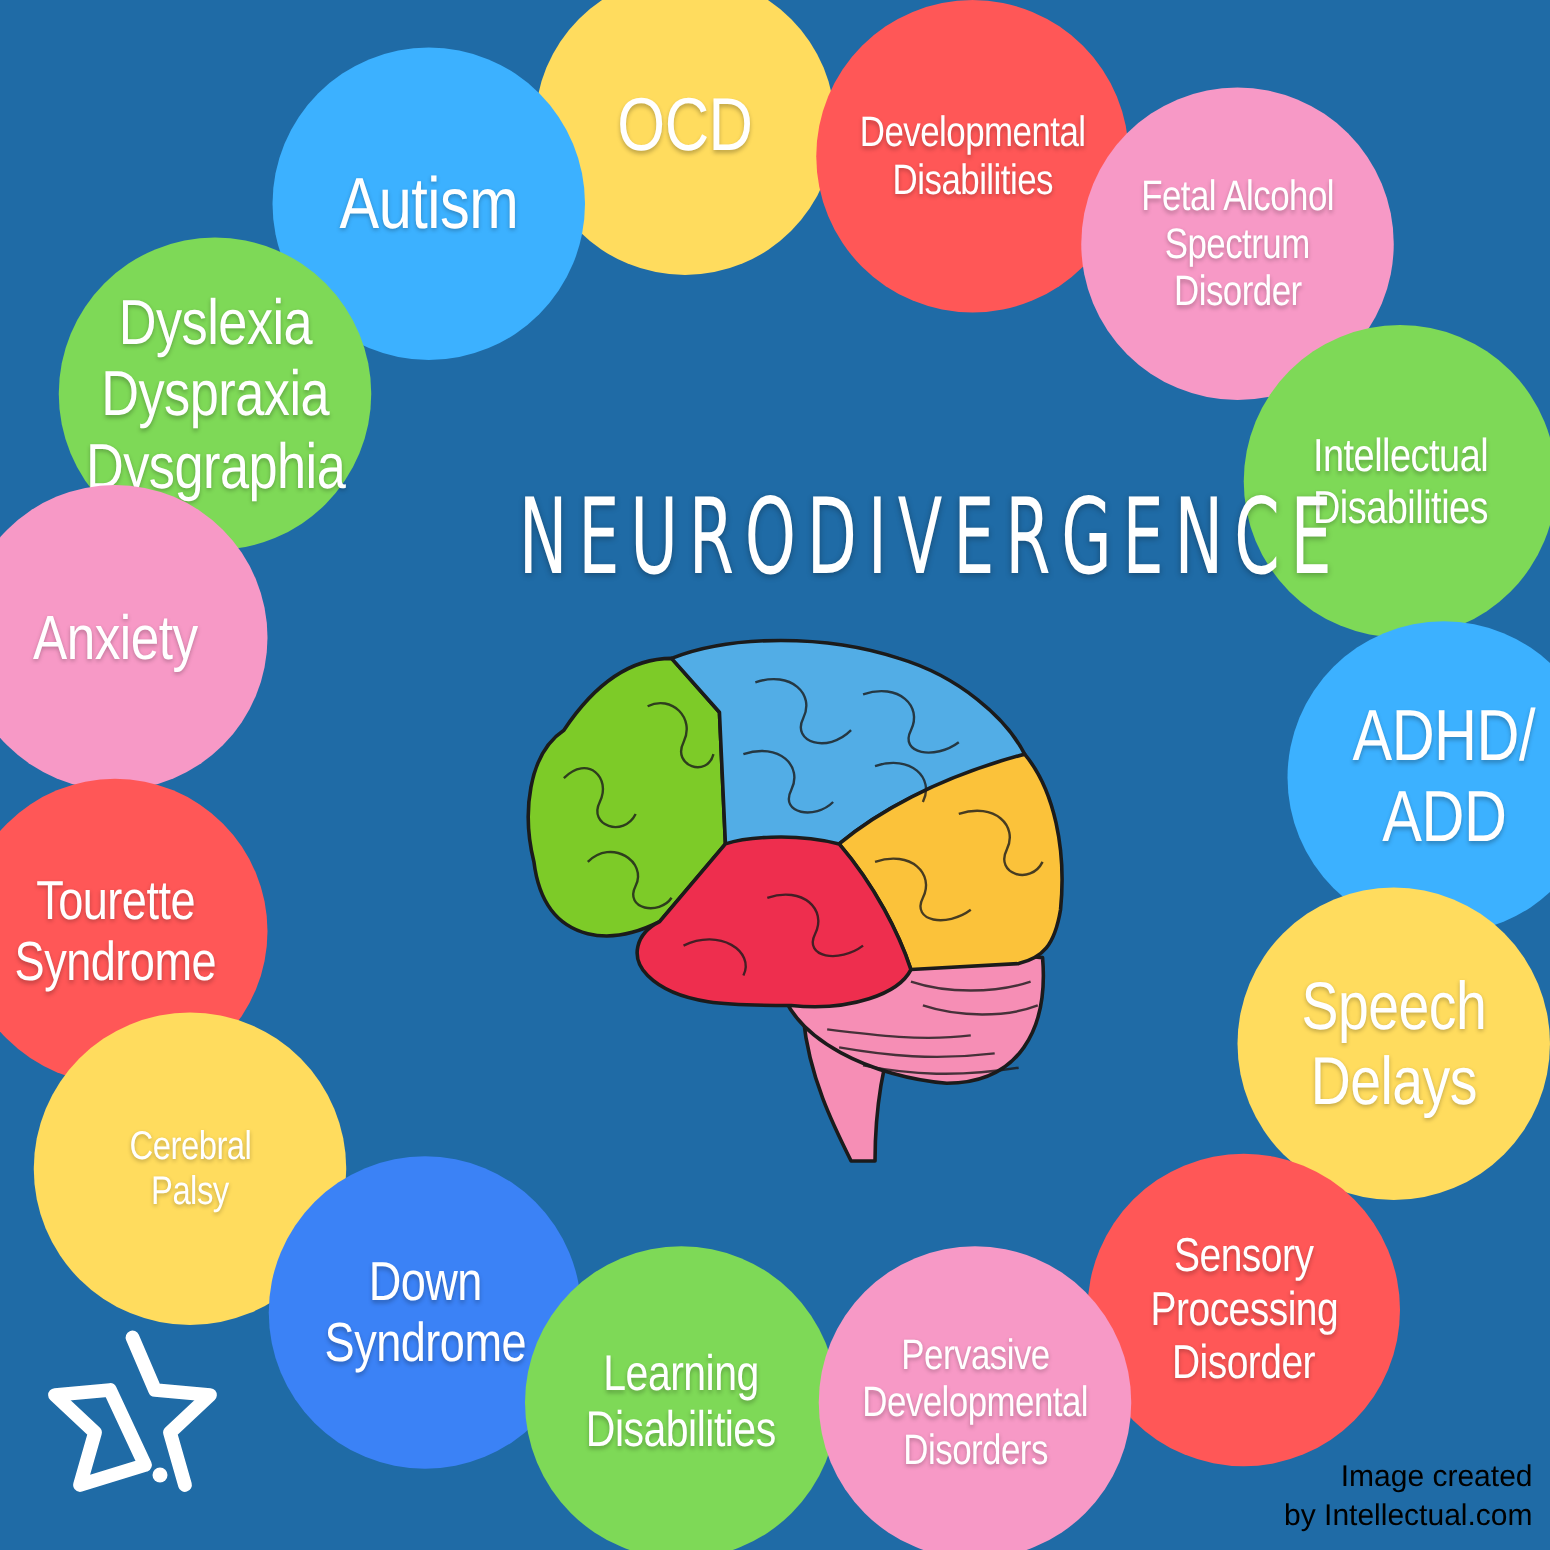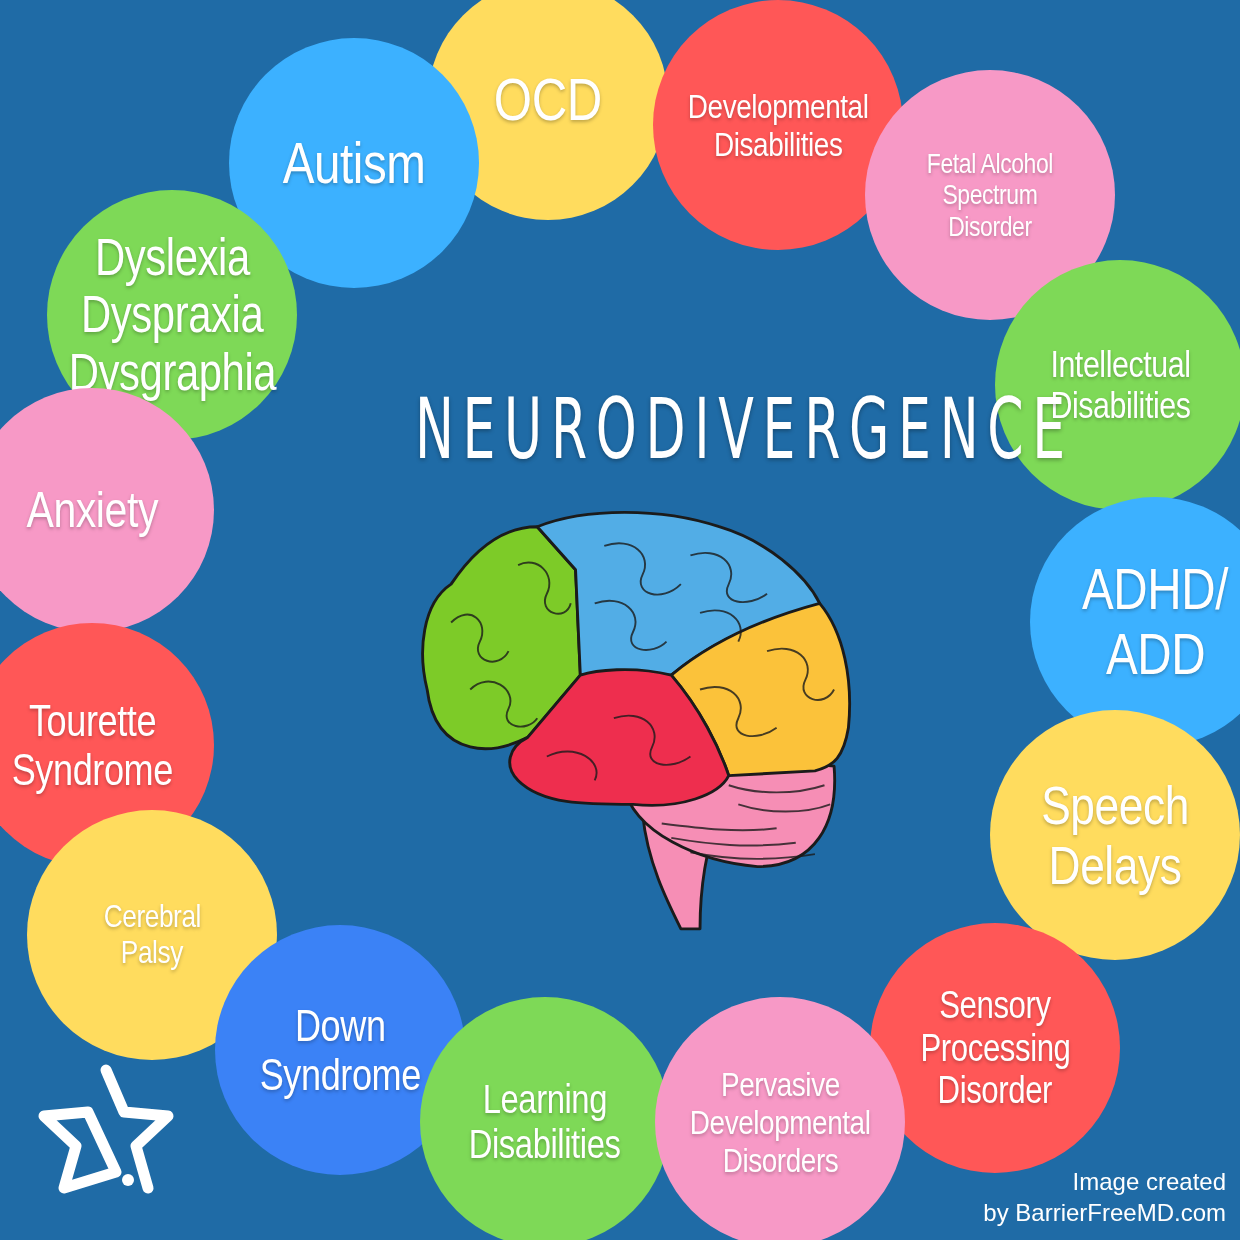--- a/index.html
+++ b/index.html
@@ -14,40 +14,40 @@
     transform:scaleX(1);
   }
   .circle span { display:block; white-space:nowrap; letter-spacing:-0.5px; }
   .title {
     position:absolute; left:280px; top:380px; width:710px; text-align:center;
     color:#fff; font-family:"DejaVu Sans", sans-serif; font-size:84px; letter-spacing:14px;
     transform:scaleX(0.62); transform-origin:center;
     text-shadow:0 2px 6px rgba(0,0,0,0.3);
     font-weight:normal;
   }
-  .credit { position:absolute; right:14px; bottom:12px; color:#ffffff; font-size:24px; text-align:right; line-height:1.3; }
+  .credit { position:absolute; right:14px; bottom:12px; color:#000000; font-size:24px; text-align:right; line-height:1.3; }
   .credit span { display:block; }
   .star { position:absolute; left:36px; top:1060px; width:140px; height:135px; }
   .brain { position:absolute; left:408px; top:498px; width:450px; height:450px; }
 </style>
 </head>
 <body>
 
 <div id="circles">
     <div class="circle" style="left: 428px; top: -20px; width: 240px; height: 240px; background: rgb(255, 220, 94); font-size: 60px;">
       <span style="transform: scaleX(0.82);">OCD</span>
     </div>
-    <div class="circle" style="left: 229px; top: 38px; width: 250px; height: 250px; background: rgb(60, 177, 255); font-size: 58px;">
+    <div class="circle" style="left: 218px; top: 38px; width: 250px; height: 250px; background: rgb(60, 177, 255); font-size: 58px;">
       <span style="transform: scaleX(0.82);">Autism</span>
     </div>
     <div class="circle" style="left: 653px; top: 0px; width: 250px; height: 250px; background: rgb(255, 87, 87); font-size: 34px;">
       <span style="transform: scaleX(0.82);">Developmental</span>
       <span style="transform: scaleX(0.82);">Disabilities</span>
     </div>
-    <div class="circle" style="left: 865px; top: 70px; width: 250px; height: 250px; background: rgb(247, 153, 198); font-size: 28px;">
+    <div class="circle" style="left: 865px; top: 70px; width: 250px; height: 250px; background: rgb(247, 153, 198); font-size: 34px;">
       <span style="transform: scaleX(0.82);">Fetal Alcohol</span>
       <span style="transform: scaleX(0.82);">Spectrum</span>
       <span style="transform: scaleX(0.82);">Disorder</span>
     </div>
     <div class="circle" style="left: 47px; top: 190px; width: 250px; height: 250px; background: rgb(126, 217, 87); font-size: 51px;">
       <span style="transform: scaleX(0.82);">Dyslexia</span>
       <span style="transform: scaleX(0.82);">Dyspraxia</span>
       <span style="transform: scaleX(0.82);">Dysgraphia</span>
     </div>
     <div class="circle" style="left: 995px; top: 260px; width: 250px; height: 250px; background: rgb(126, 217, 87); font-size: 37px;">
@@ -130,14 +130,14 @@
   </g>
 </svg>
 
 <svg class="star" viewBox="0 0 140 135">
   <path d="M70 10 L88 52 L132 56 L100 86 L112 128 M80 112 L28 128 L40 86 L8 56 L52 52 Z" fill="none" stroke="#ffffff" stroke-width="11" stroke-linejoin="round" stroke-linecap="round"></path>
   <circle cx="92" cy="120" r="6" fill="#ffffff"></circle>
 </svg>
 
 <div class="credit">
   <span>Image created</span>
-  <span>by BarrierFreeMD.com</span>
+  <span>by Intellectual.com</span>
 </div>
 
 </body></html>

